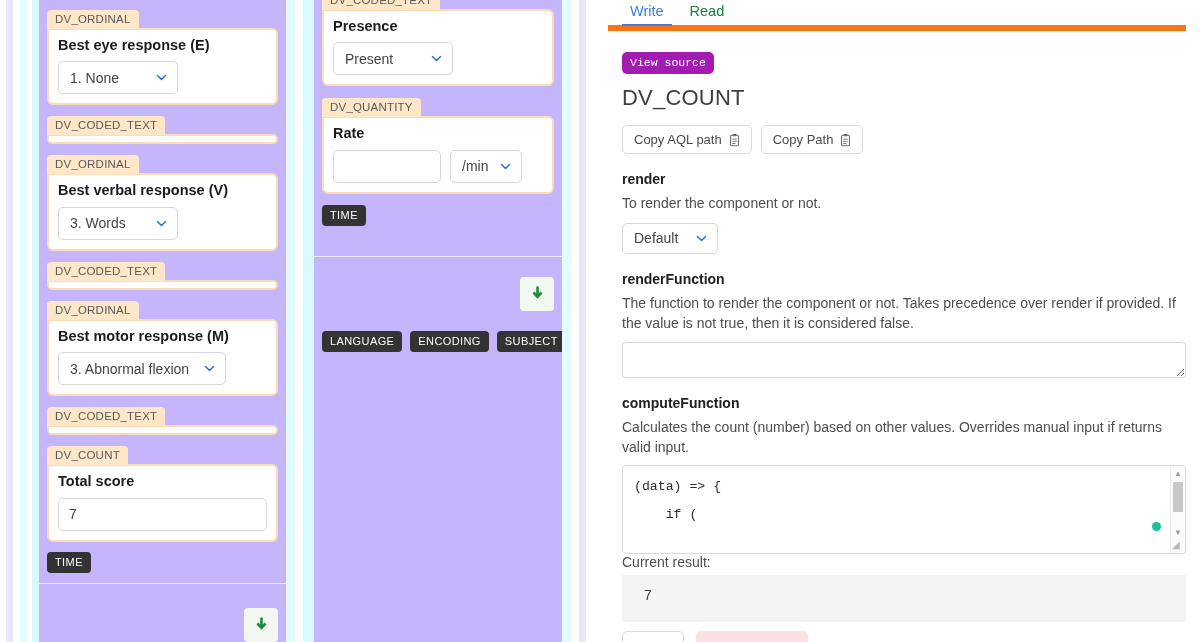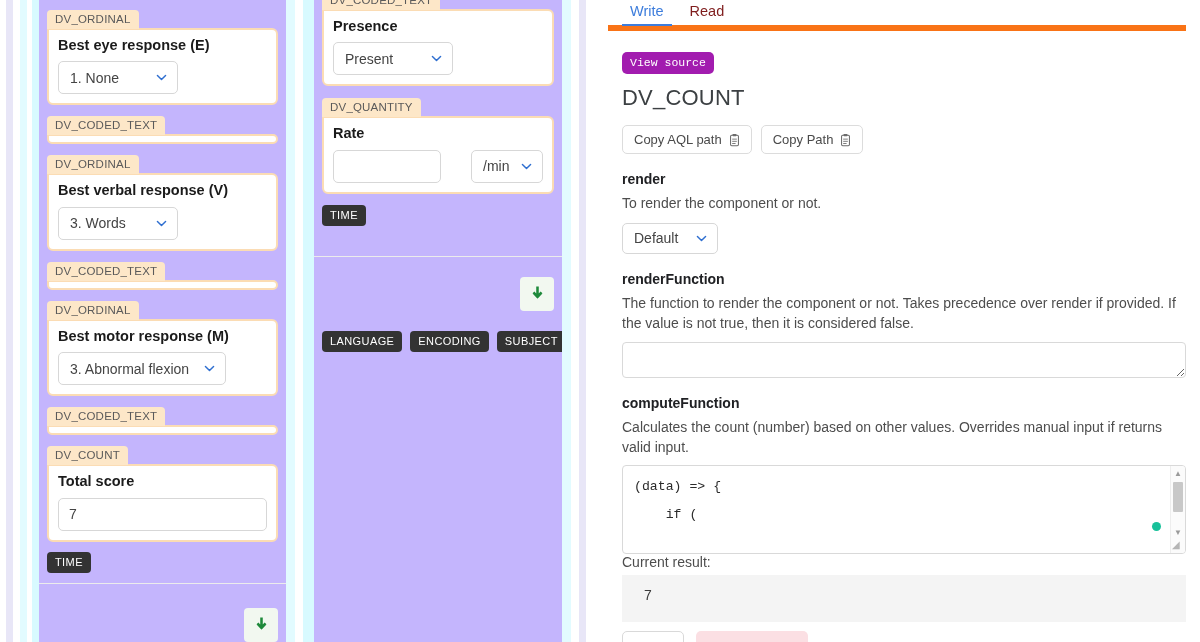--- a/index.html
+++ b/index.html
@@ -102,21 +102,21 @@
     height: 33px;
     border: 1px solid #d7d7d7;
     border-radius: 5px;
     background: #fff;
     font-size: 14px;
     color: #444;
     padding: 0 10px;
     font-family: "Liberation Sans", sans-serif;
   }
 
-  .row-2 { display: flex; gap: 9px; align-items: center; justify-content: space-between; }
+  .row-2 { display: flex; gap: 9px; align-items: center; }
   .row-2 .text-input { width: 108px; }
 
   .tag-dark {
     display: inline-block;
     background: #333333;
     color: #ffffff;
     font-size: 11px;
     letter-spacing: .4px;
     padding: 4px 8px 5px 8px;
     border-radius: 4px;
@@ -149,21 +149,21 @@
     position: relative;
   }
   .tabs {
     display: flex; gap: 10px;
     border-bottom: 6px solid #f97316;
     height: 31px;
     padding-left: 14px;
   }
   .tab {
     font-size: 14.5px;
-    color: #7f1d1d;
+    color: #15803d;
     padding: 3px 8px 0 8px;
     cursor: pointer;
     position: relative;
   }
   .tab.active { color: #3d7ddc; }
   .tab.active::after {
     content: ""; position: absolute;
     left: 0; right: 0; bottom: -1px; height: 2px;
     background: #3d7ddc;
   }

